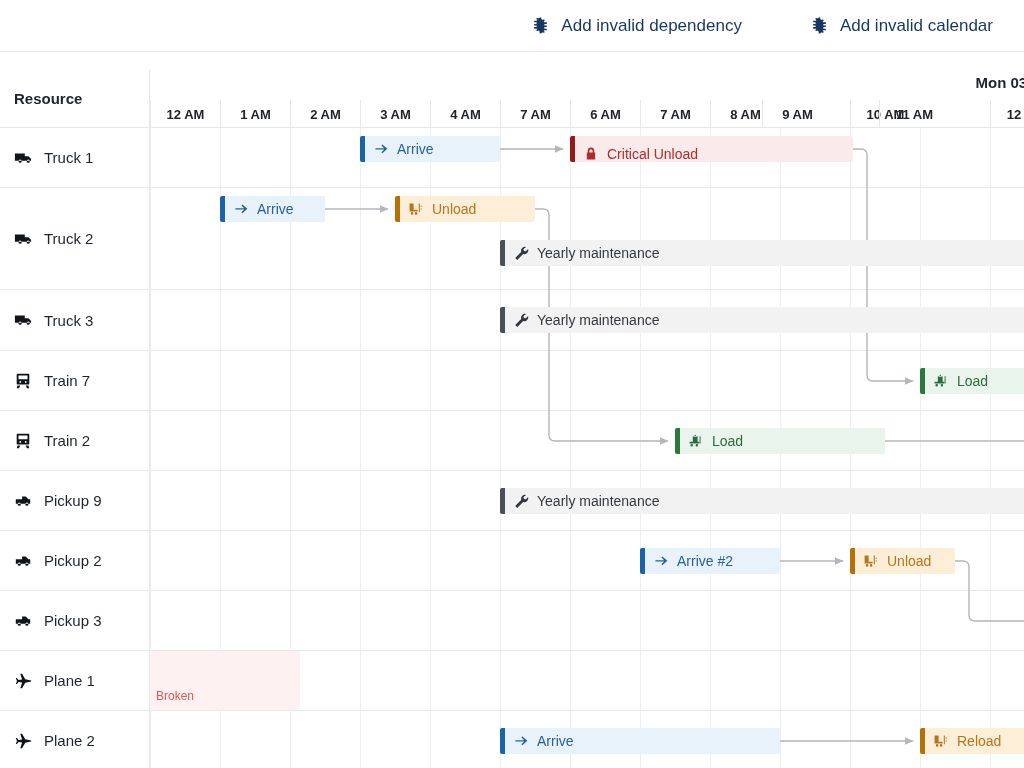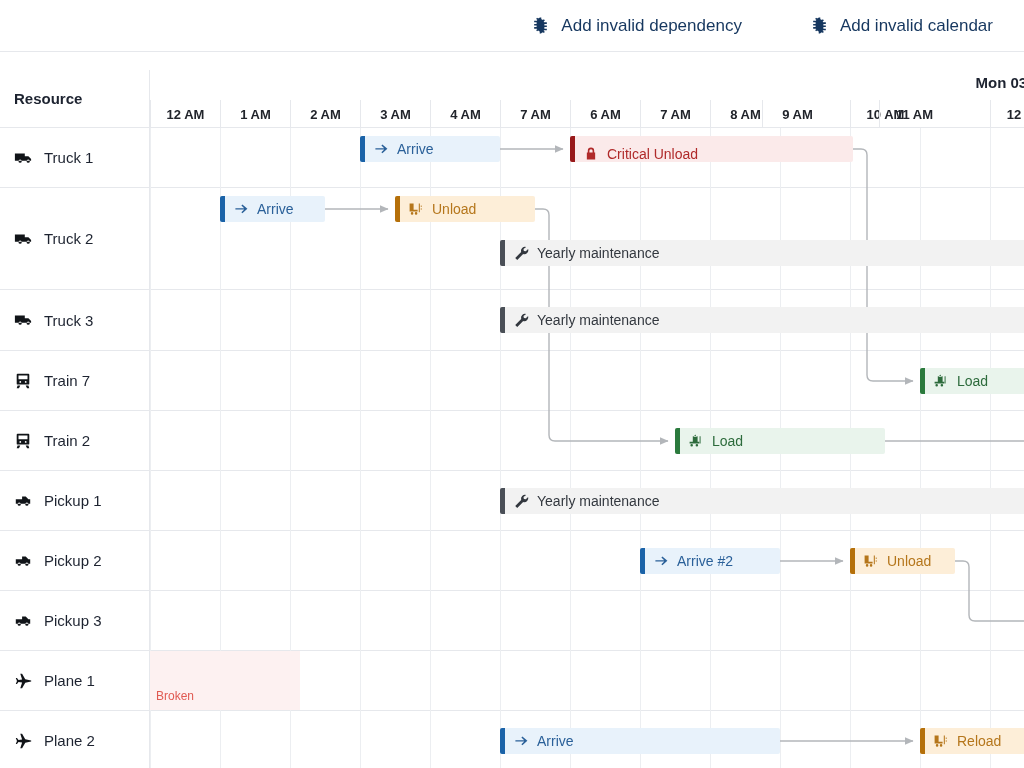--- a/index.html
+++ b/index.html
@@ -221,21 +221,21 @@
             </svg>
           </span>
           <span>Train 2</span>
         </div>
         <div class="res-row" style="top: 343px; height: 60px;">
           <span class="ico">
             <svg width="18" height="18" viewBox="0 0 20 20" fill="#111418">
               <path d="M2 8h7V5h4l3 3h2v5H2zM4 13.5a1.8 1.8 0 1 0 3.6 0 1.8 1.8 0 0 0-3.6 0M12.5 13.5a1.8 1.8 0 1 0 3.6 0 1.8 1.8 0 0 0-3.6 0"></path>
             </svg>
           </span>
-          <span>Pickup 1</span>
+          <span>Pickup 9</span>
         </div>
         <div class="res-row" style="top: 403px; height: 60px;">
           <span class="ico">
             <svg width="18" height="18" viewBox="0 0 20 20" fill="#111418">
               <path d="M2 8h7V5h4l3 3h2v5H2zM4 13.5a1.8 1.8 0 1 0 3.6 0 1.8 1.8 0 0 0-3.6 0M12.5 13.5a1.8 1.8 0 1 0 3.6 0 1.8 1.8 0 0 0-3.6 0"></path>
             </svg>
           </span>
           <span>Pickup 2</span>
         </div>
         <div class="res-row" style="top: 463px; height: 60px;">

